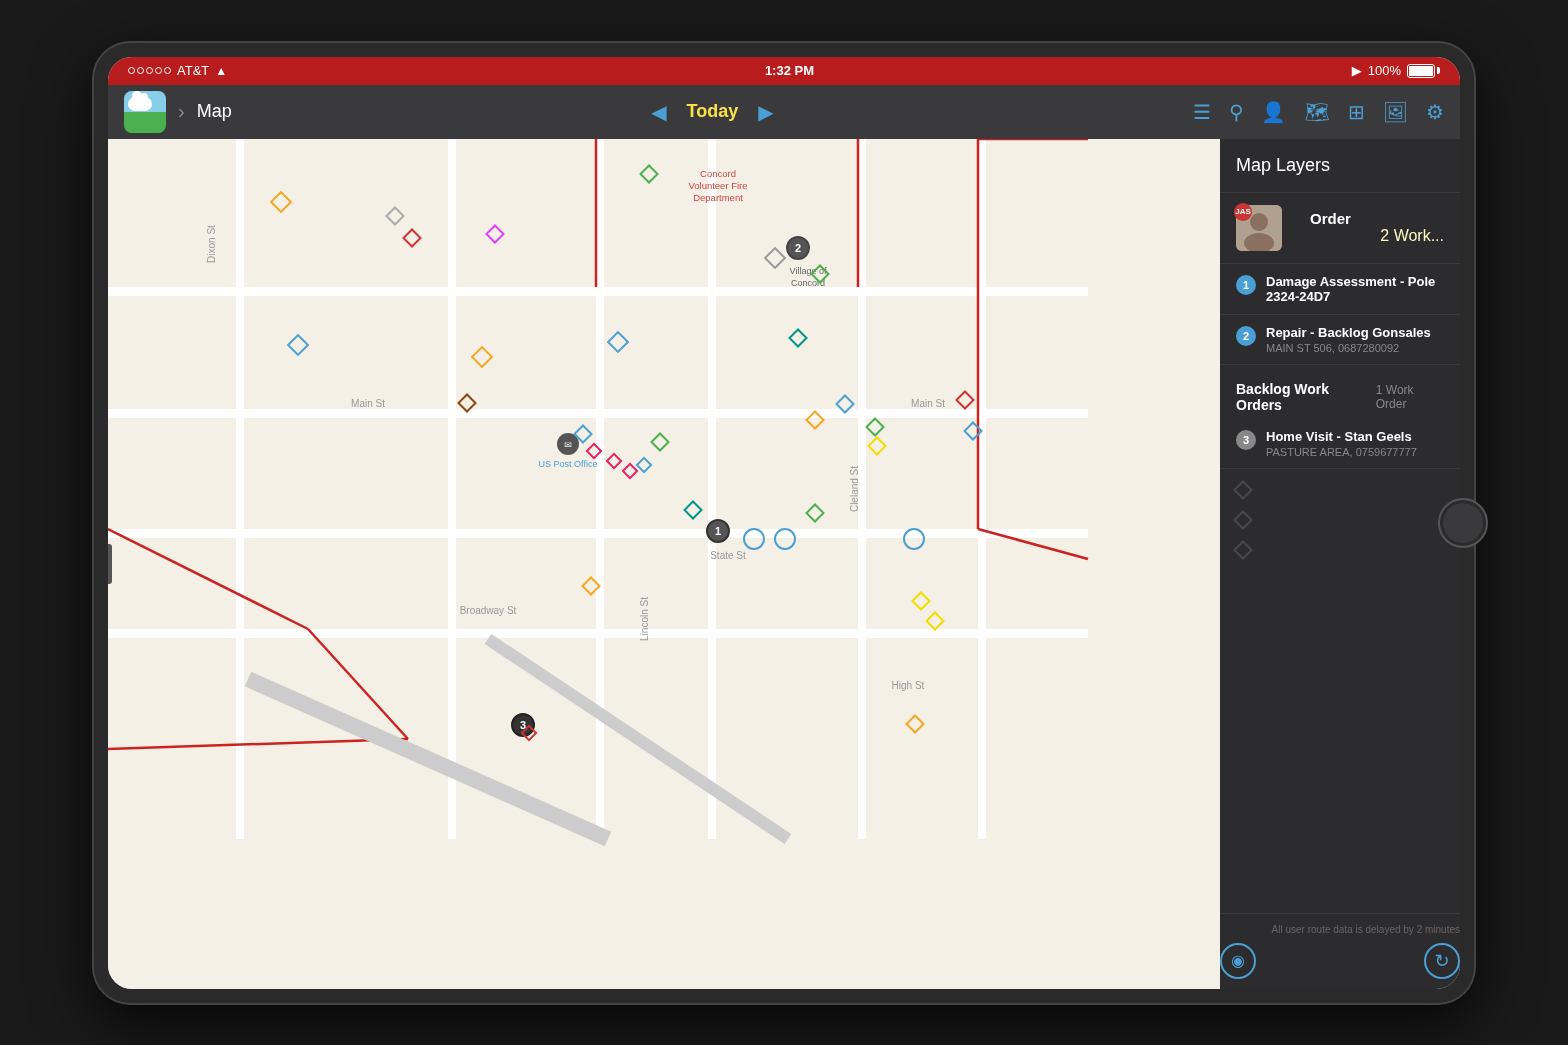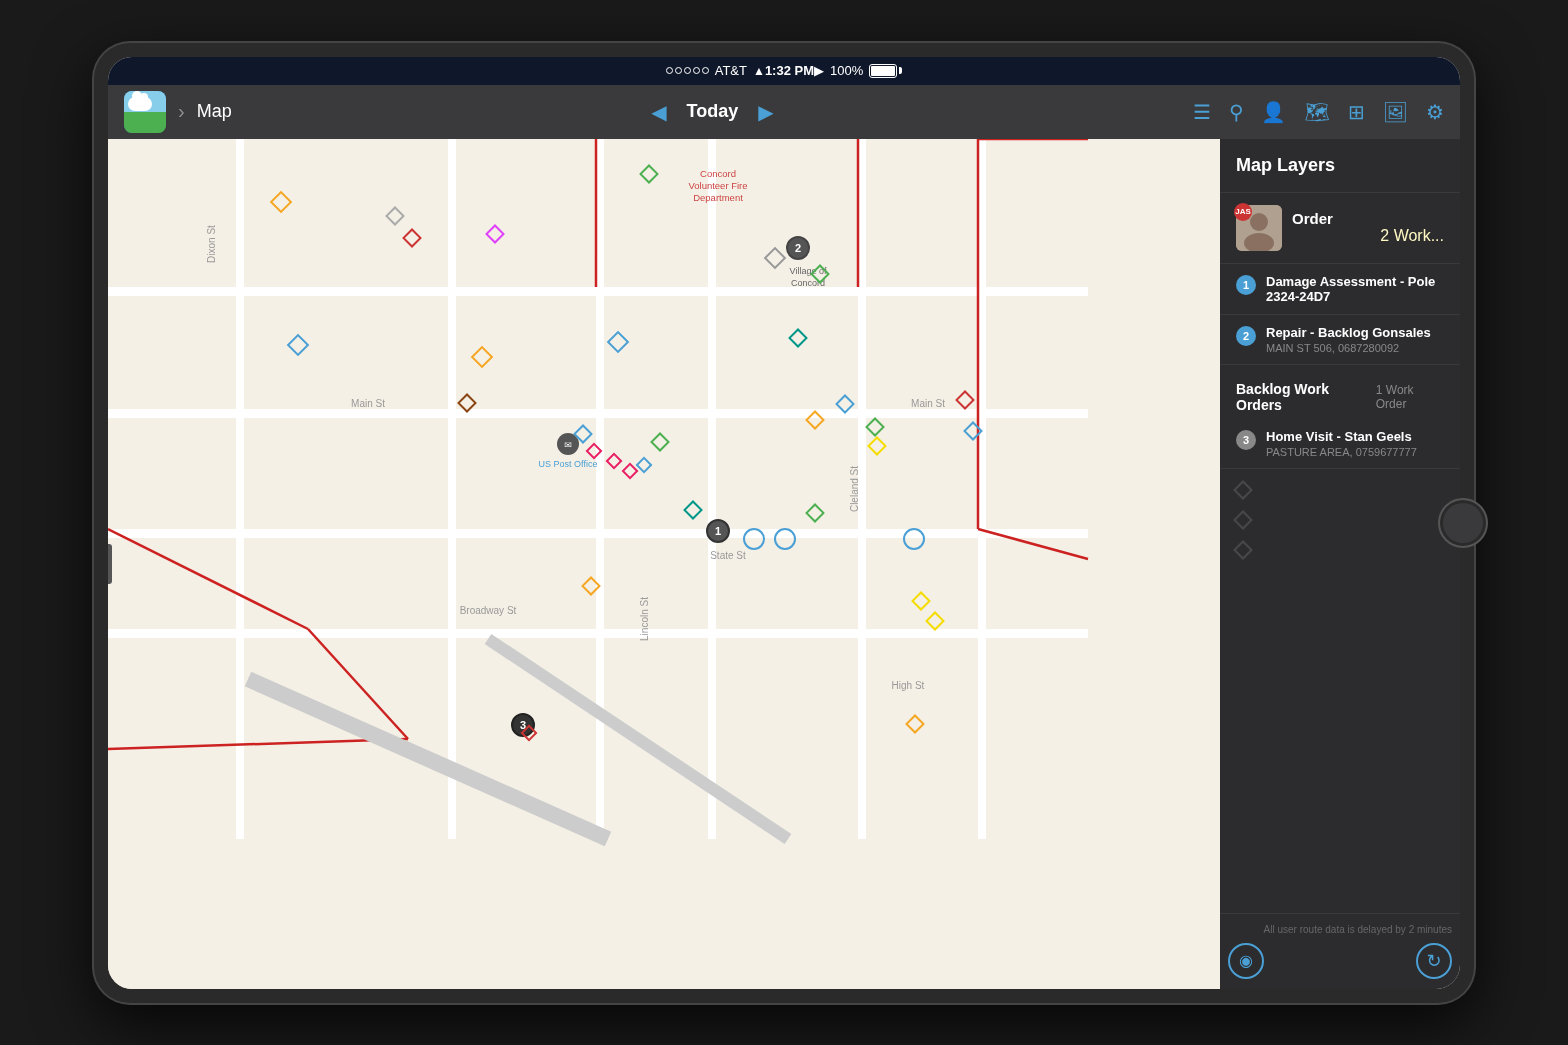--- a/index.html
+++ b/index.html
@@ -29,26 +29,26 @@
       height: 100%;
       background: #f5f0e8;
       border-radius: 24px;
       overflow: hidden;
       display: flex;
       flex-direction: column;
     }
 
     
     .status-bar {
-      background: #0f172a;
+      background: #b91c1c;
       color: white;
       height: 28px;
       display: flex;
       align-items: center;
-      justify-content: center;
+      justify-content: space-between;
       padding: 0 20px;
       font-size: 13px;
       font-weight: 500;
     }
 
     .status-left { display: flex; align-items: center; gap: 6px; }
     .status-center { font-weight: 600; }
     .status-right { display: flex; align-items: center; gap: 6px; }
 
     .signal-dots { display: flex; gap: 2px; }
@@ -149,21 +149,21 @@
       gap: 20px;
     }
 
     .nav-arrow {
       color: #4a9fd4;
       font-size: 20px;
       cursor: pointer;
     }
 
     .nav-date {
-      color: #ffffff;
+      color: #fde047;
       font-size: 18px;
       font-weight: 600;
       text-align: center;
     }
 
     .nav-icons {
       display: flex;
       align-items: center;
       gap: 18px;
     }
@@ -196,30 +196,30 @@
       background: #2c2c2e;
       color: white;
       display: flex;
       flex-direction: column;
       overflow: hidden;
     }
 
     .panel-header {
       padding: 16px;
       font-size: 18px;
-      font-weight: 700;
+      font-weight: 400;
       color: white;
       border-bottom: 1px solid #3a3a3c;
     }
 
     .user-section {
       display: flex;
       align-items: center;
       padding: 12px 16px;
-      gap: 10px;
+      gap: 28px;
       border-bottom: 1px solid #3a3a3c;
       cursor: pointer;
     }
 
     .user-avatar-container {
       position: relative;
     }
 
     .user-badge {
       position: absolute;
@@ -294,21 +294,21 @@
 
     .section-count {
       font-size: 12px;
       color: #888;
       font-weight: 400;
       margin-left: 4px;
     }
 
     .panel-footer {
       margin-top: auto;
-      padding: 10px 8px;
+      padding: 10px 0;
       border-top: 1px solid #3a3a3c;
     }
 
     .footer-text {
       font-size: 10px;
       color: #666;
       text-align: right;
       margin-bottom: 8px;
     }
 

